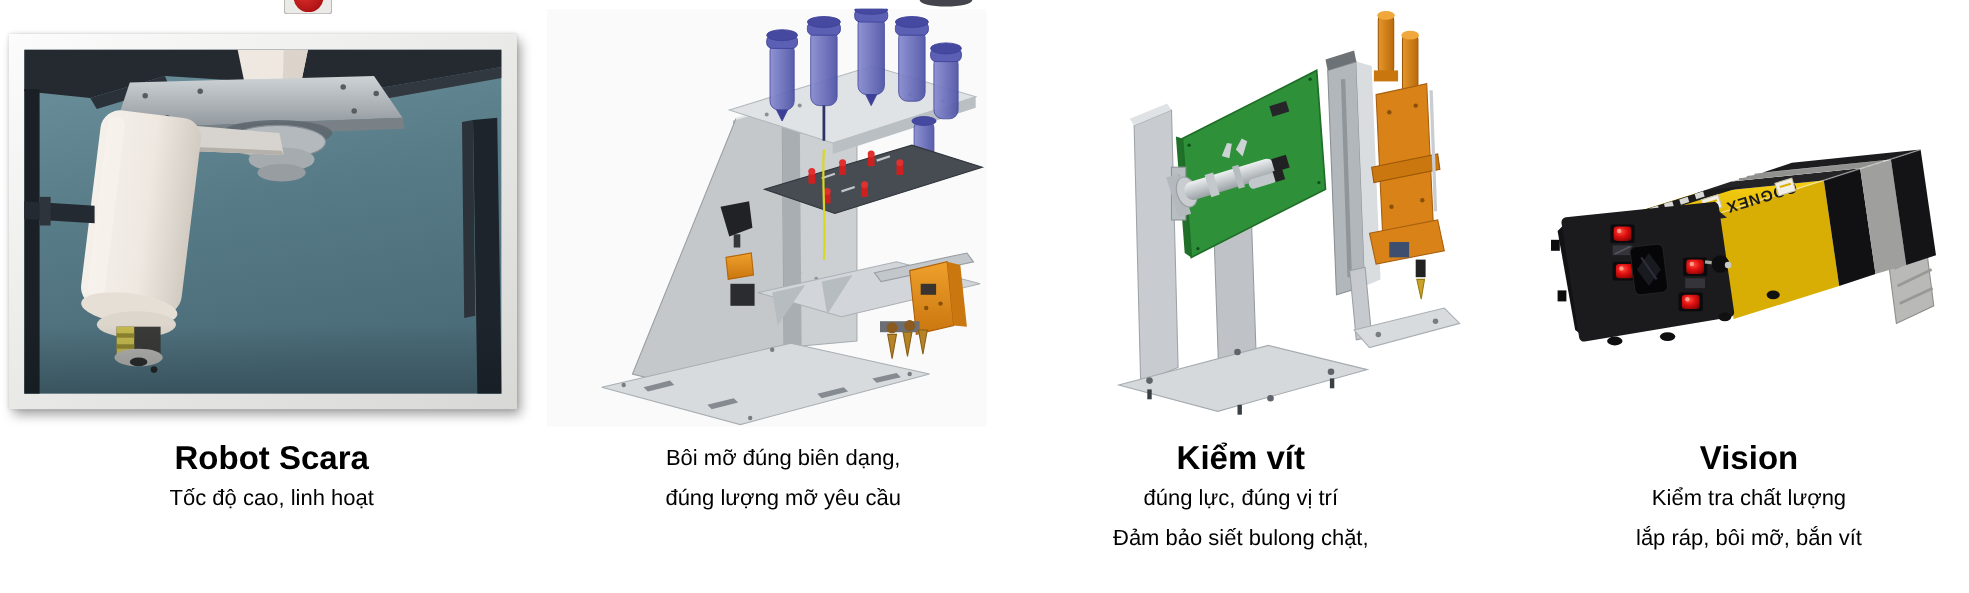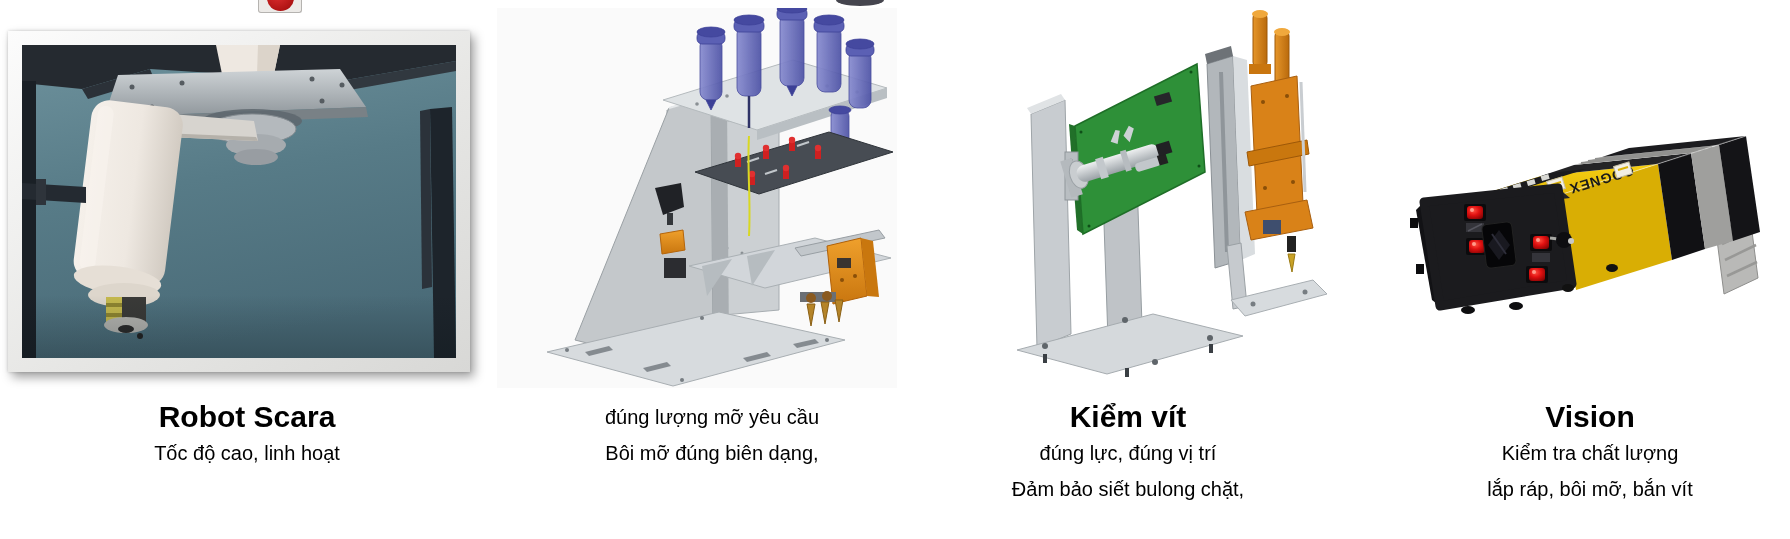--- a/index.html
+++ b/index.html
@@ -433,22 +433,22 @@
       </g>
     </svg>
   </figure>
 
   <div class="caption" style="left:27px;width:440px">
     <div class="cap-title">Robot Scara</div>
     <div class="cap-line">Tốc độ cao, linh hoạt</div>
     <div class="cap-line"></div>
   </div>
   <div class="caption" style="left:490px;width:444px">
+    <div class="cap-line">Bôi mỡ đúng biên dạng,</div>
     <div class="cap-line">đúng lượng mỡ yêu cầu</div>
-    <div class="cap-line">Bôi mỡ đúng biên dạng,</div>
   </div>
   <div class="caption" style="left:903px;width:450px">
     <div class="cap-title">Kiểm vít</div>
     <div class="cap-line">đúng lực, đúng vị trí</div>
     <div class="cap-line">Đảm bảo siết bulong chặt,</div>
   </div>
   <div class="caption" style="left:1378px;width:424px">
     <div class="cap-title">Vision</div>
     <div class="cap-line">Kiểm tra chất lượng</div>
     <div class="cap-line">lắp ráp, bôi mỡ, bắn vít</div>

